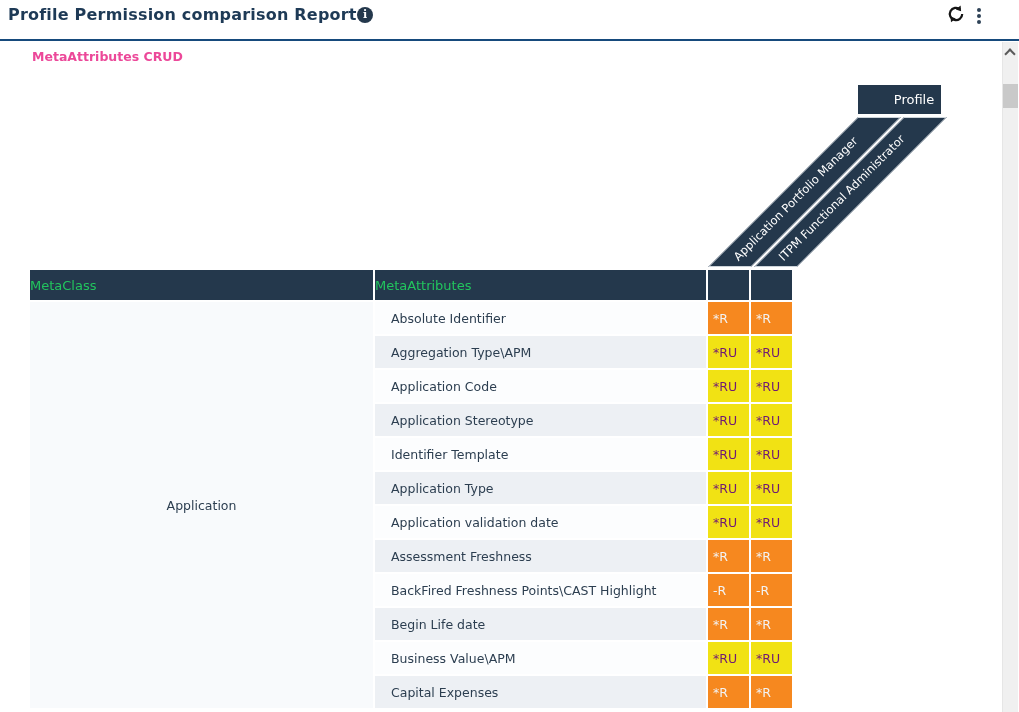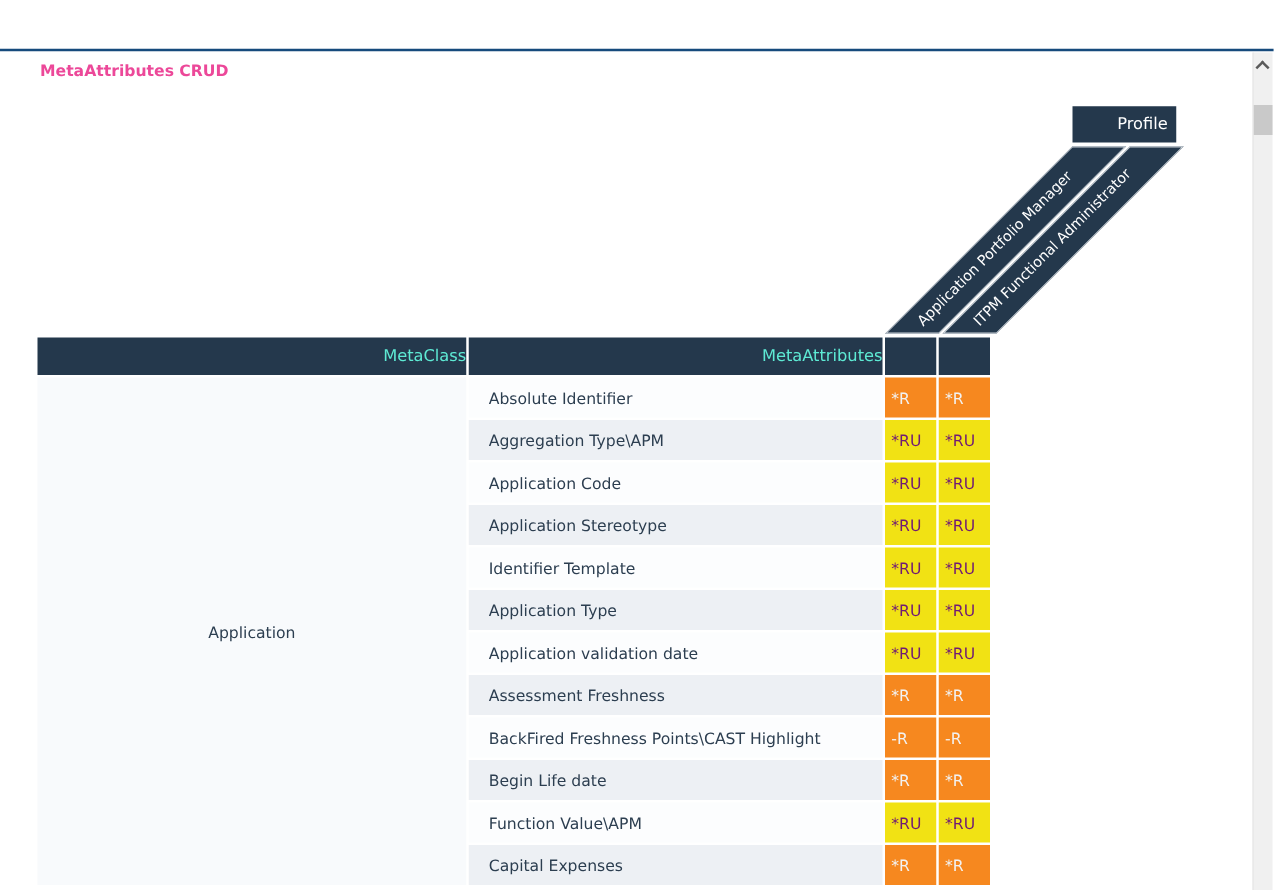--- a/index.html
+++ b/index.html
@@ -30,21 +30,21 @@
   #band2 { left: 904px; }
   .diag-text { position: absolute; height: 18px; line-height: 18px; width: 216px; padding-left: 10px;
                transform: rotate(-45deg); transform-origin: 0 100%;
                color: #ffffff; font-size: 11.5px; white-space: nowrap; overflow: hidden; }
   #diag1 { left: 735px; top: 254px; }
   #diag2 { left: 780px; top: 254px; }
 
   
   table#report { position: absolute; left: 28px; top: 268px; border-collapse: separate; border-spacing: 2px;
                  table-layout: fixed; background: #fff; }
-  #report th { background: #24384c; color: #5eead4; font-weight: normal; font-size: 13px; height: 30px; text-align: right; }
+  #report th { background: #24384c; color: #22c55e; font-weight: normal; font-size: 13px; height: 30px; text-align: left; }
   #report td { height: 32px; font-size: 12.5px; vertical-align: middle; }
   td.metaclass-cell { background: #f8fafc; color: #2c3e50; text-align: center; }
   td.attr-cell { color: #2c3e50; padding-left: 16px; }
   tr.r-odd  td.attr-cell { background: #fcfdfe; }
   tr.r-even td.attr-cell { background: #edf0f4; }
   .perm-val { padding-left: 5px; font-size: 12.5px; }
   .orange { background: #f6881f; color: #f2f2f2; }
   .yellow { background: #f1e214; color: #701a75; }
 
   
@@ -52,20 +52,37 @@
                background: #f0f0f0; border-left: 1px solid #e6e6e6; }
   #scroll-up { position: absolute; left: 3px; top: 8px; width: 8px; height: 8px;
                border-top: 2px solid #5a5a5a; border-right: 2px solid #5a5a5a; transform: rotate(-45deg); }
   #scroll-thumb { position: absolute; left: 0px; top: 42px; width: 15px; height: 24px; background: #c9c9c9; }
 </style>
 </head>
 <body>
 
 <div id="app">
 
+  <div id="topbar">
+    <div id="page-title">Profile Permission comparison Report</div>
+    <div id="info-icon">i</div>
+    <div id="refresh-btn">
+      <svg width="20" height="20" viewBox="0 0 20 20">
+        <path d="M16.2 10a6.2 6.2 0 1 1-2.1-4.66" fill="none" stroke="#151515" stroke-width="2.2"></path>
+        <path d="M14.6 1.6 L15.1 7.2 L9.8 5.4 Z" fill="#151515"></path>
+        <path d="M3.8 10a6.2 6.2 0 0 0 2.1 4.66" fill="none" stroke="#151515" stroke-width="0"></path>
+        <path d="M5.4 18.4 L4.9 12.8 L10.2 14.6 Z" fill="#151515" transform="translate(-0.4,-0.2)"></path>
+      </svg>
+    </div>
+    <div id="kebab-btn">
+      <div class="kebab-dot"></div>
+      <div class="kebab-dot"></div>
+      <div class="kebab-dot"></div>
+    </div>
+  </div>
   <div id="title-rule"></div>
 
   <div id="section-title">MetaAttributes CRUD</div>
 
   <div id="profile-box">Profile</div>
   <div id="band1" class="diag-band"></div>
   <div id="band2" class="diag-band"></div>
   <div id="diag1" class="diag-text">Application Portfolio Manager</div>
   <div id="diag2" class="diag-text">ITPM Functional Administrator</div>
 
@@ -128,21 +145,21 @@
       <td class="attr-cell">BackFired Freshness Points\CAST Highlight</td>
       <td class="perm-val orange">-R</td>
       <td class="perm-val orange">-R</td>
     </tr>
     <tr class="r-even">
       <td class="attr-cell">Begin Life date</td>
       <td class="perm-val orange">*R</td>
       <td class="perm-val orange">*R</td>
     </tr>
     <tr class="r-odd">
-      <td class="attr-cell">Function Value\APM</td>
+      <td class="attr-cell">Business Value\APM</td>
       <td class="perm-val yellow">*RU</td>
       <td class="perm-val yellow">*RU</td>
     </tr>
     <tr class="r-even">
       <td class="attr-cell">Capital Expenses</td>
       <td class="perm-val orange">*R</td>
       <td class="perm-val orange">*R</td>
     </tr>
   </tbody>
     </table>

